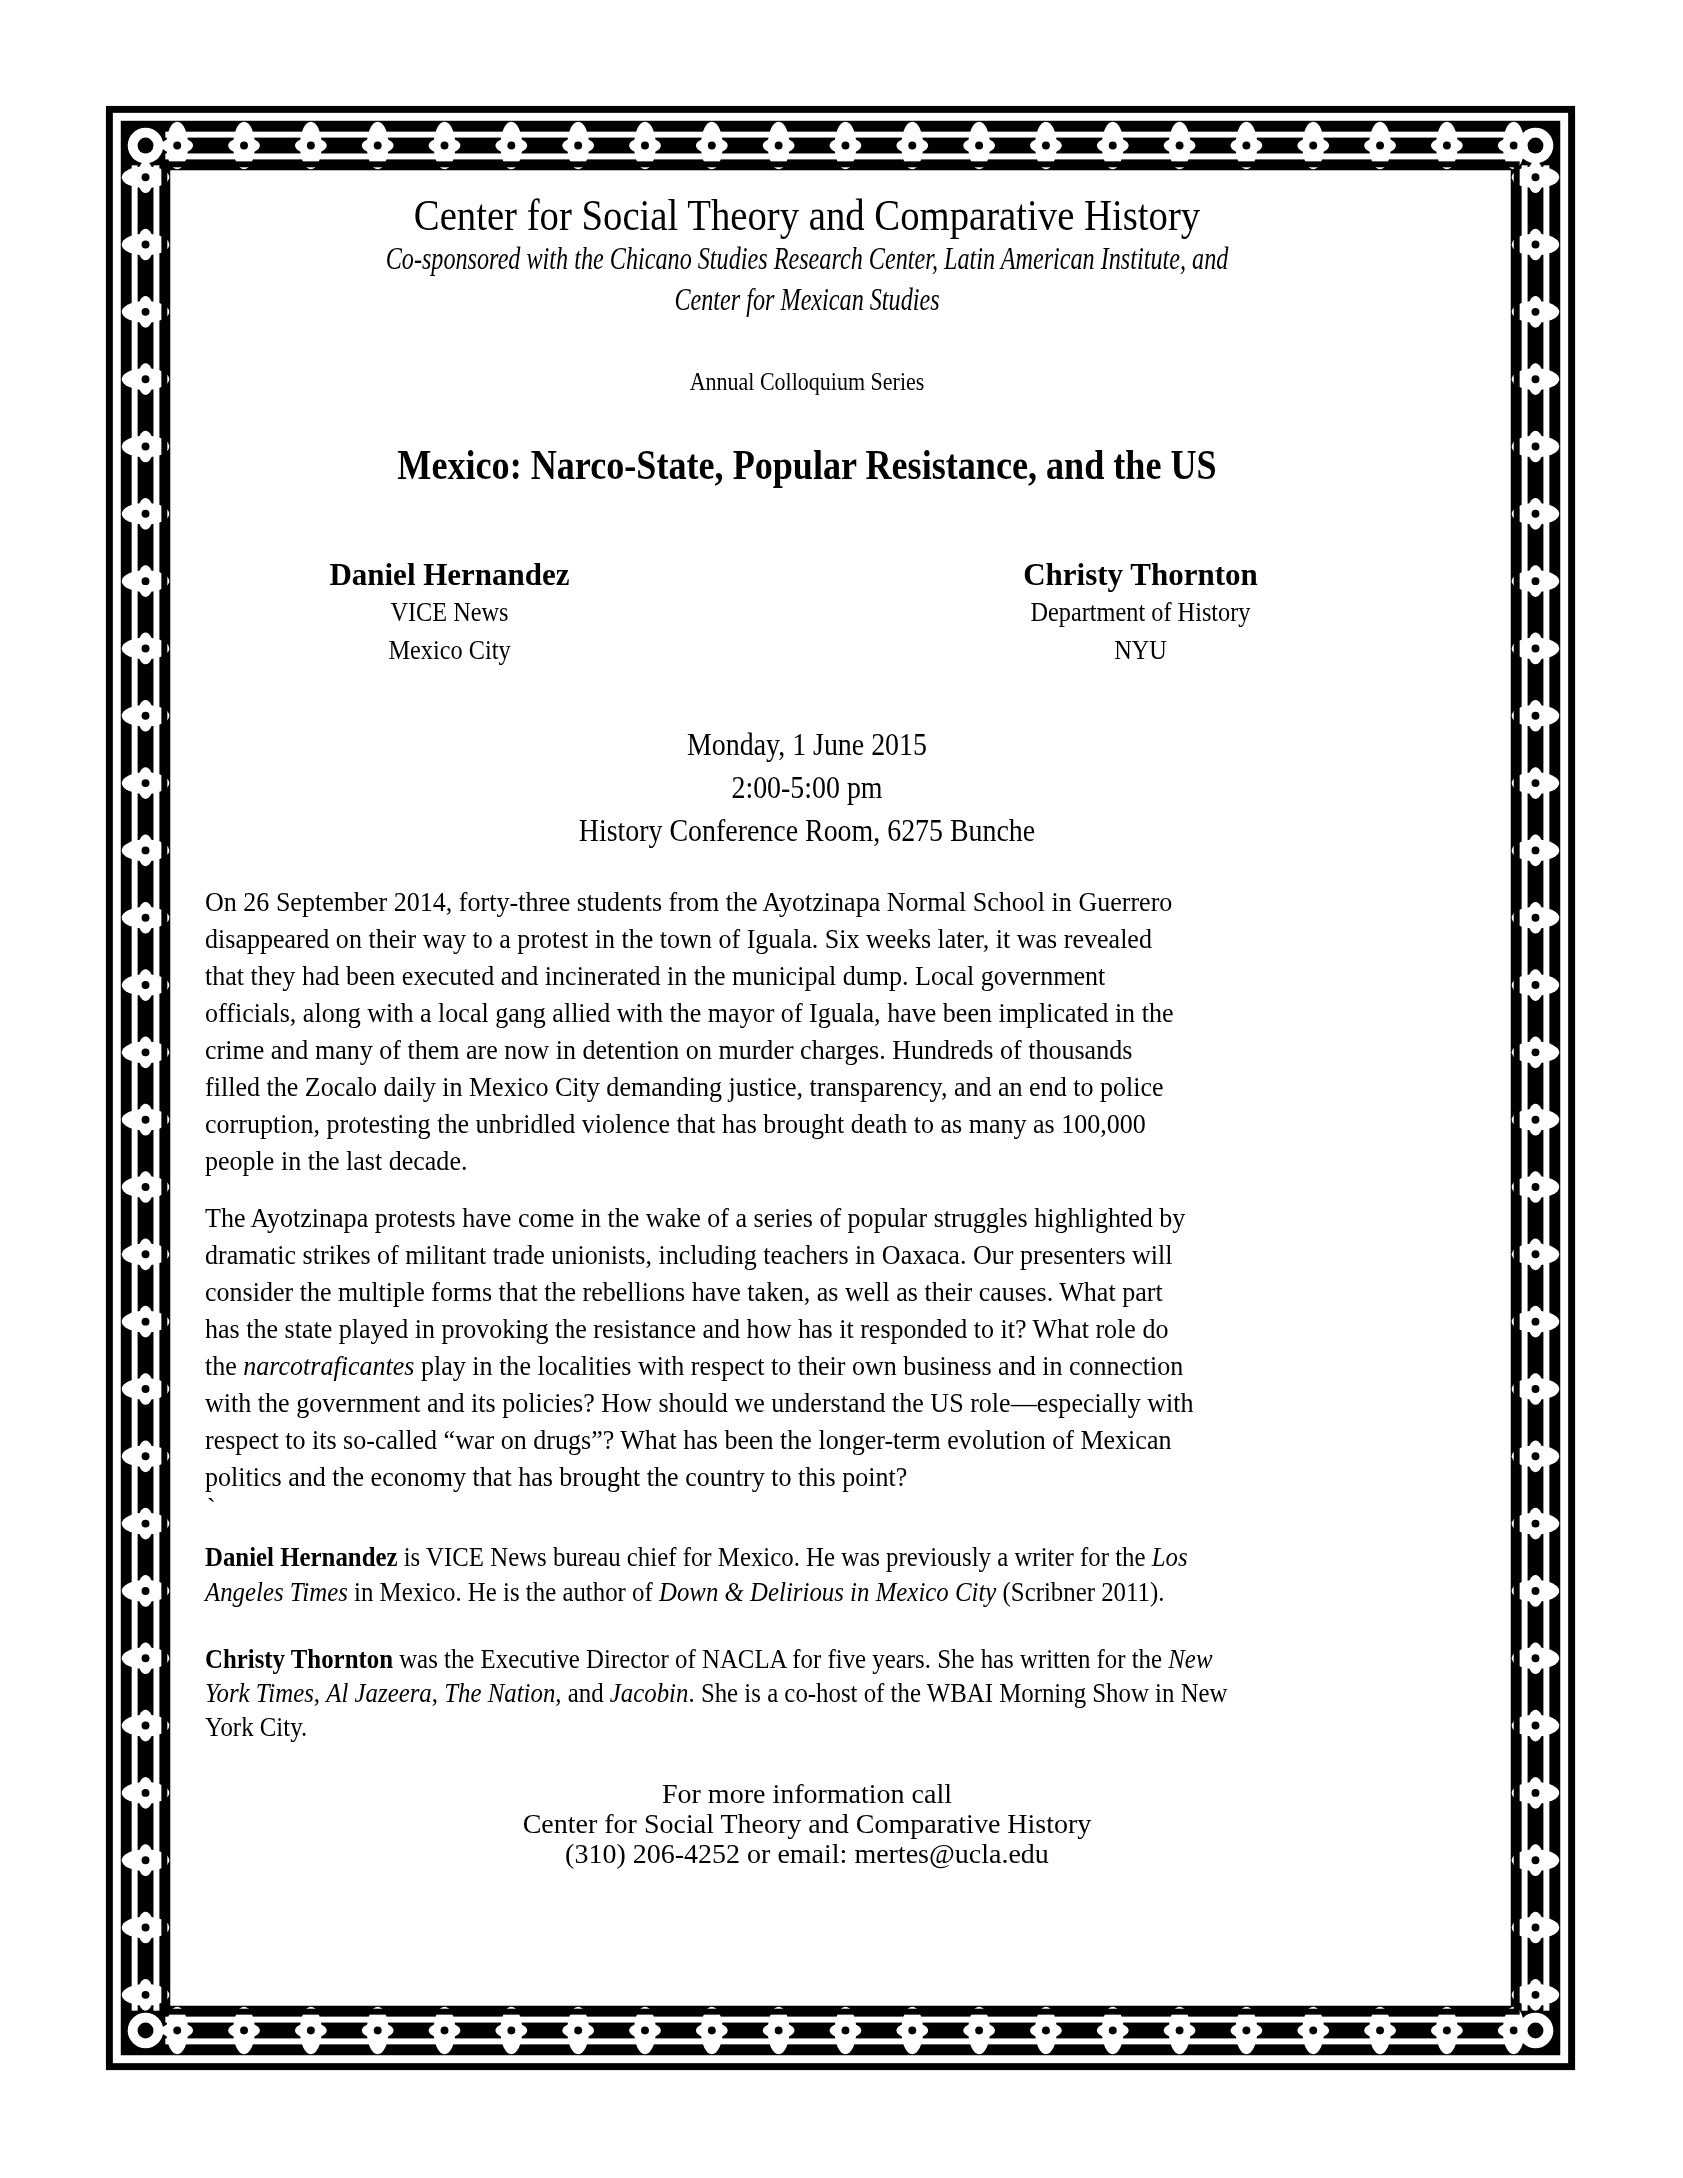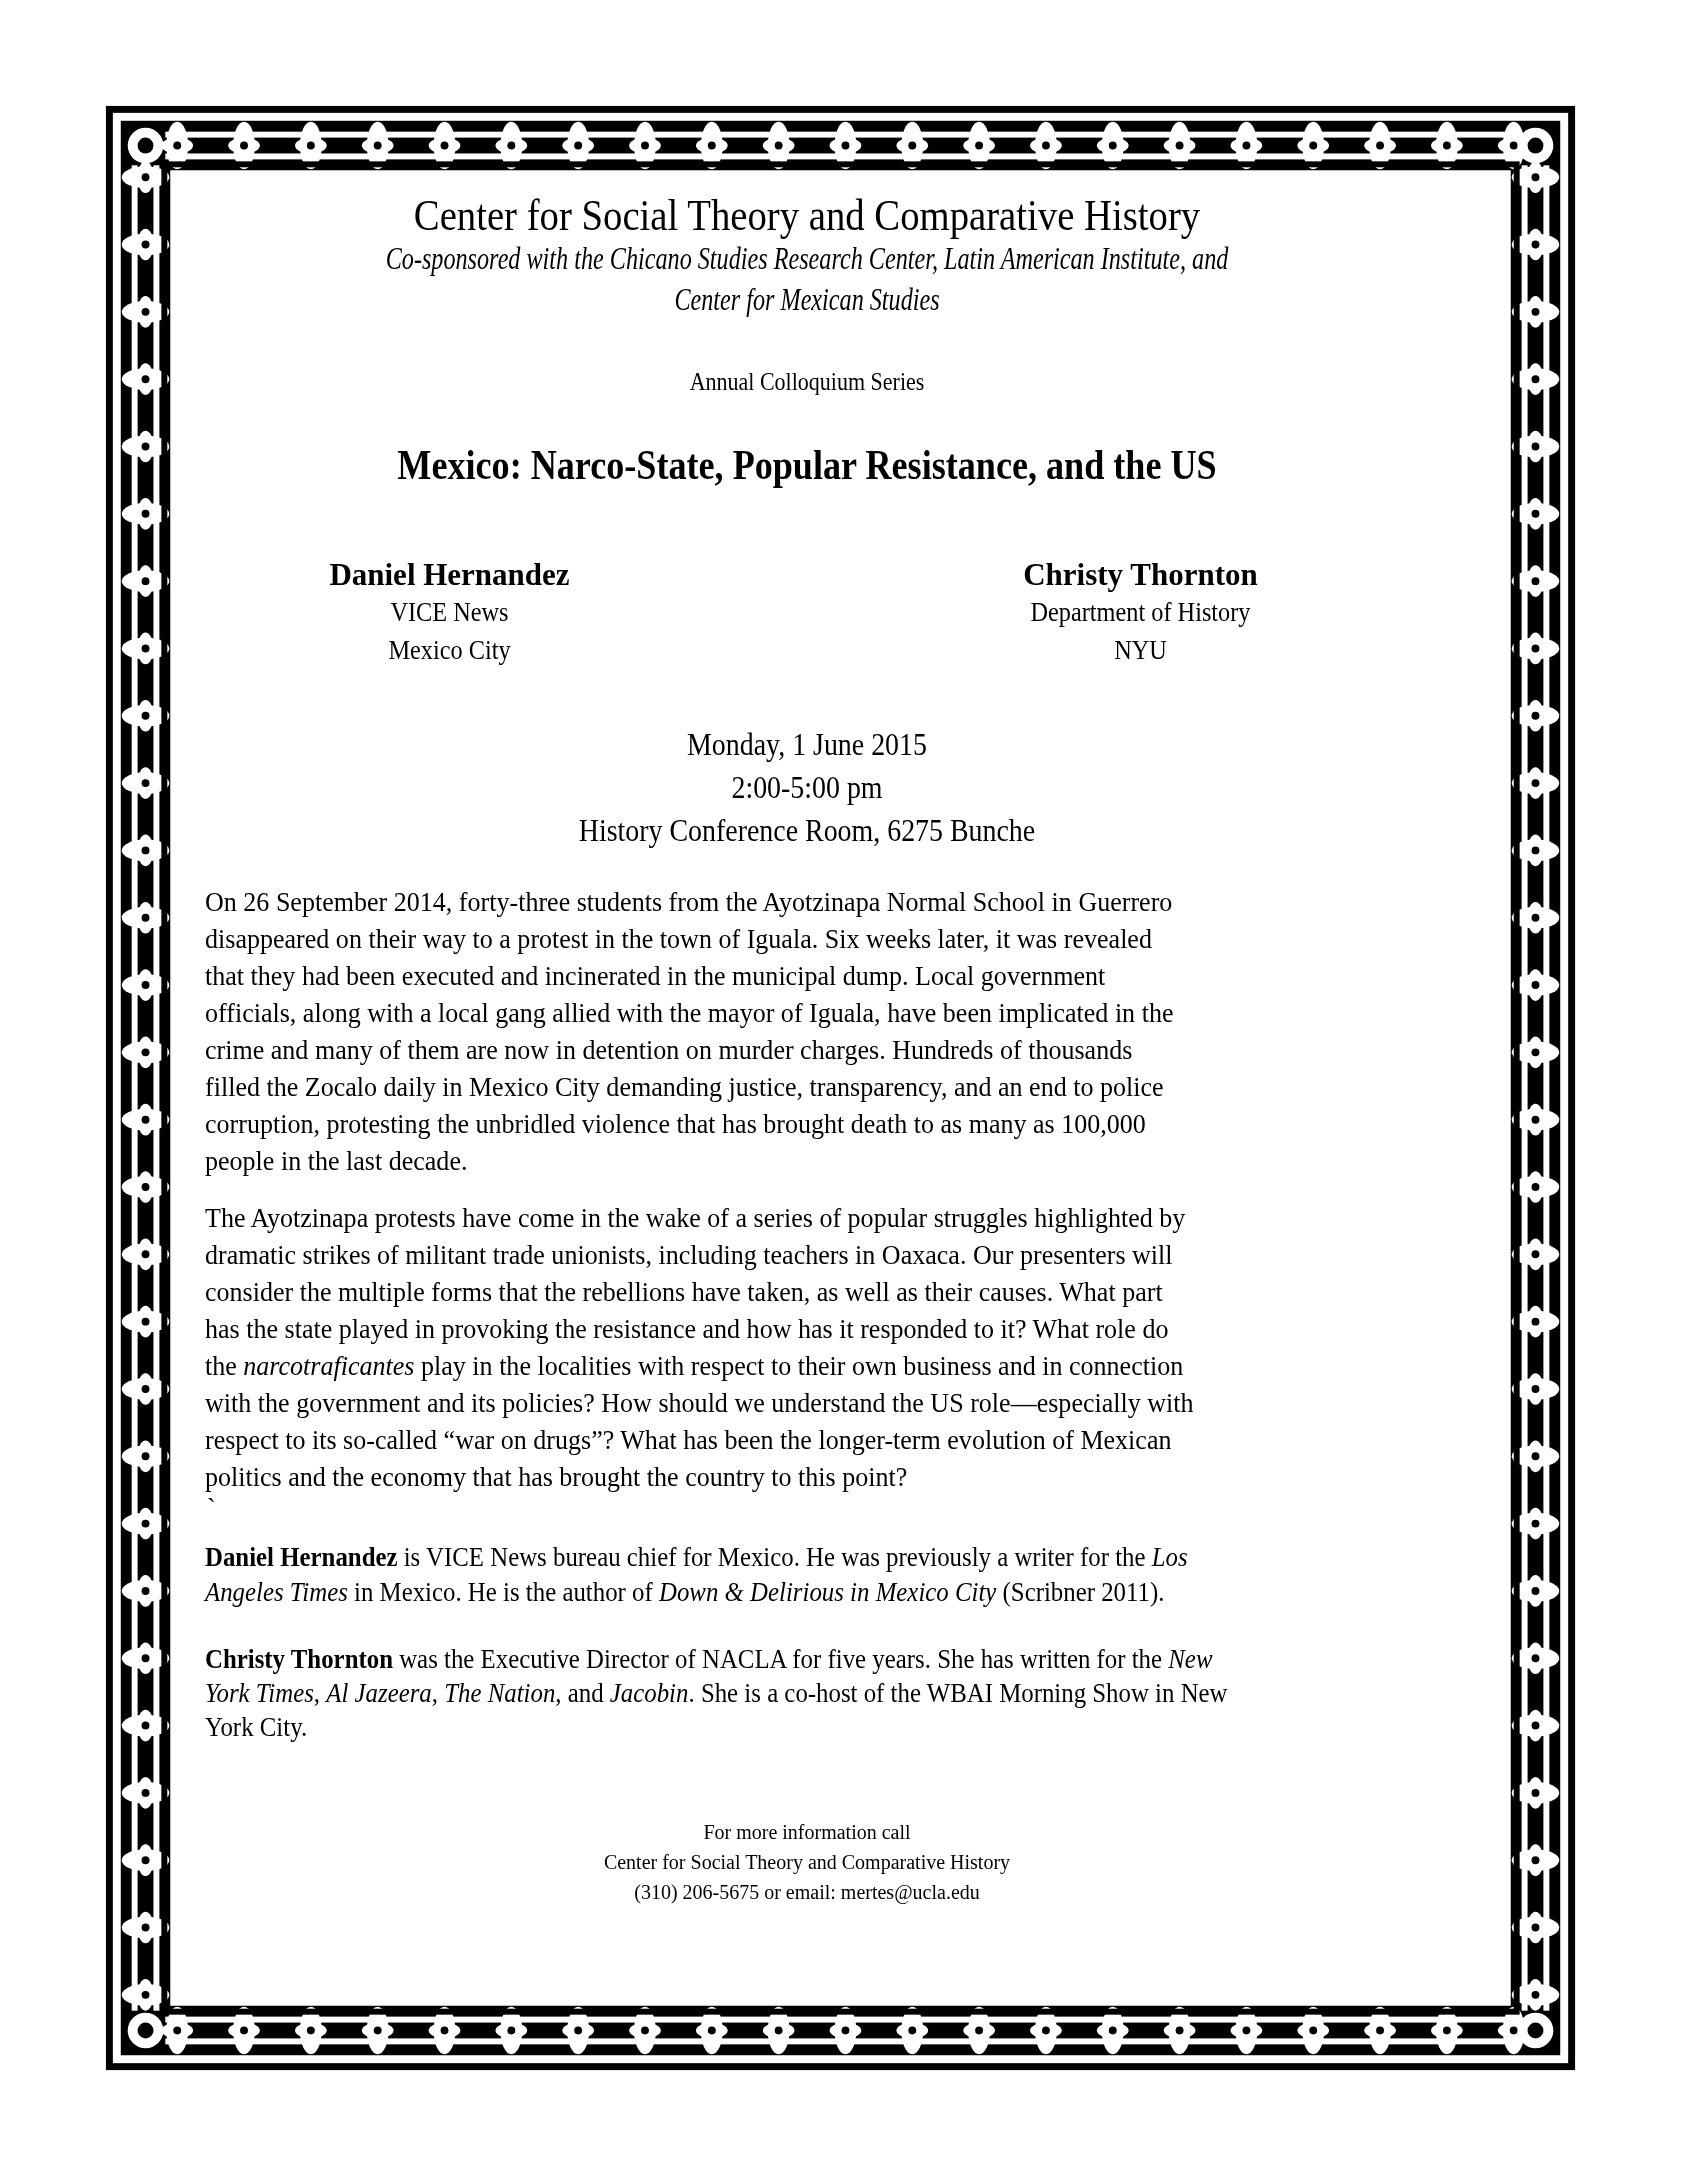--- a/index.html
+++ b/index.html
@@ -11,21 +11,21 @@
   .t-sub { left: 213px; width: 1188px; font-size: 31px; line-height: 42px; font-style: italic; top: 238px; }
   .t-series { left: 213px; width: 1188px; top: 367px; font-size: 25px; line-height: 30px; }
   .t-main { left: 213px; width: 1188px; top: 442px; font-size: 42px; line-height: 46px; font-weight: bold; }
   .speaker { top: 557px; width: 495px; text-align: center; }
   .speaker .name { font-weight: bold; font-size: 31px; line-height: 36px; }
   .speaker .line { font-size: 27px; line-height: 38px; }
   .t-date { left: 411px; width: 792px; top: 723px; font-size: 31px; line-height: 43px; }
   .para { left: 205px; width: 1218px; font-size: 28px; line-height: 37px; }
   .para .ln { display: block; white-space: nowrap; }
   .stray { left: 207px; top: 1493px; font-size: 26px; }
-  .footer { left: 411px; width: 792px; top: 1817px; font-size: 20px; line-height: 30px; }
+  .footer { left: 411px; width: 792px; top: 1779px; font-size: 28px; line-height: 30px; }
   i, .it { font-style: italic; }
   b, .bd { font-weight: bold; }
 </style>
 </head>
 <body>
 
 <svg id="border" xmlns="http://www.w3.org/2000/svg" viewBox="0 0 1700 2200" width="1683" height="2178">
     <rect x="107" y="107" width="1484" height="1984" fill="#000000"></rect>
     <rect x="114" y="114" width="1470" height="1970" fill="#ffffff"></rect>
     <rect x="122" y="122" width="1454" height="1954" fill="#000000"></rect>
@@ -397,15 +397,15 @@
 
 <div class="abs para" style="top:1642px; font-size:27px; line-height:34px; transform-origin:left top; transform: scaleX(0.92);">
   <span class="ln"><b>Christy Thornton</b><span> was the Executive Director of NACLA for five years. She has written for the </span><i>New</i></span>
   <span class="ln"><i>York Times</i><span>, </span><i>Al Jazeera</i><span>, </span><i>The Nation</i><span>, and </span><i>Jacobin</i><span>. She is a co-host of the WBAI Morning Show in New</span></span>
   <span class="ln">York City.</span>
 </div>
 
 <div class="abs center footer">
   <div>For more information call</div>
   <div>Center for Social Theory and Comparative History</div>
-  <div>(310) 206-5675 or email: mertes@ucla.edu</div>
+  <div>(310) 206-4252 or email: mertes@ucla.edu</div>
 </div>
 
 
 </body></html>

